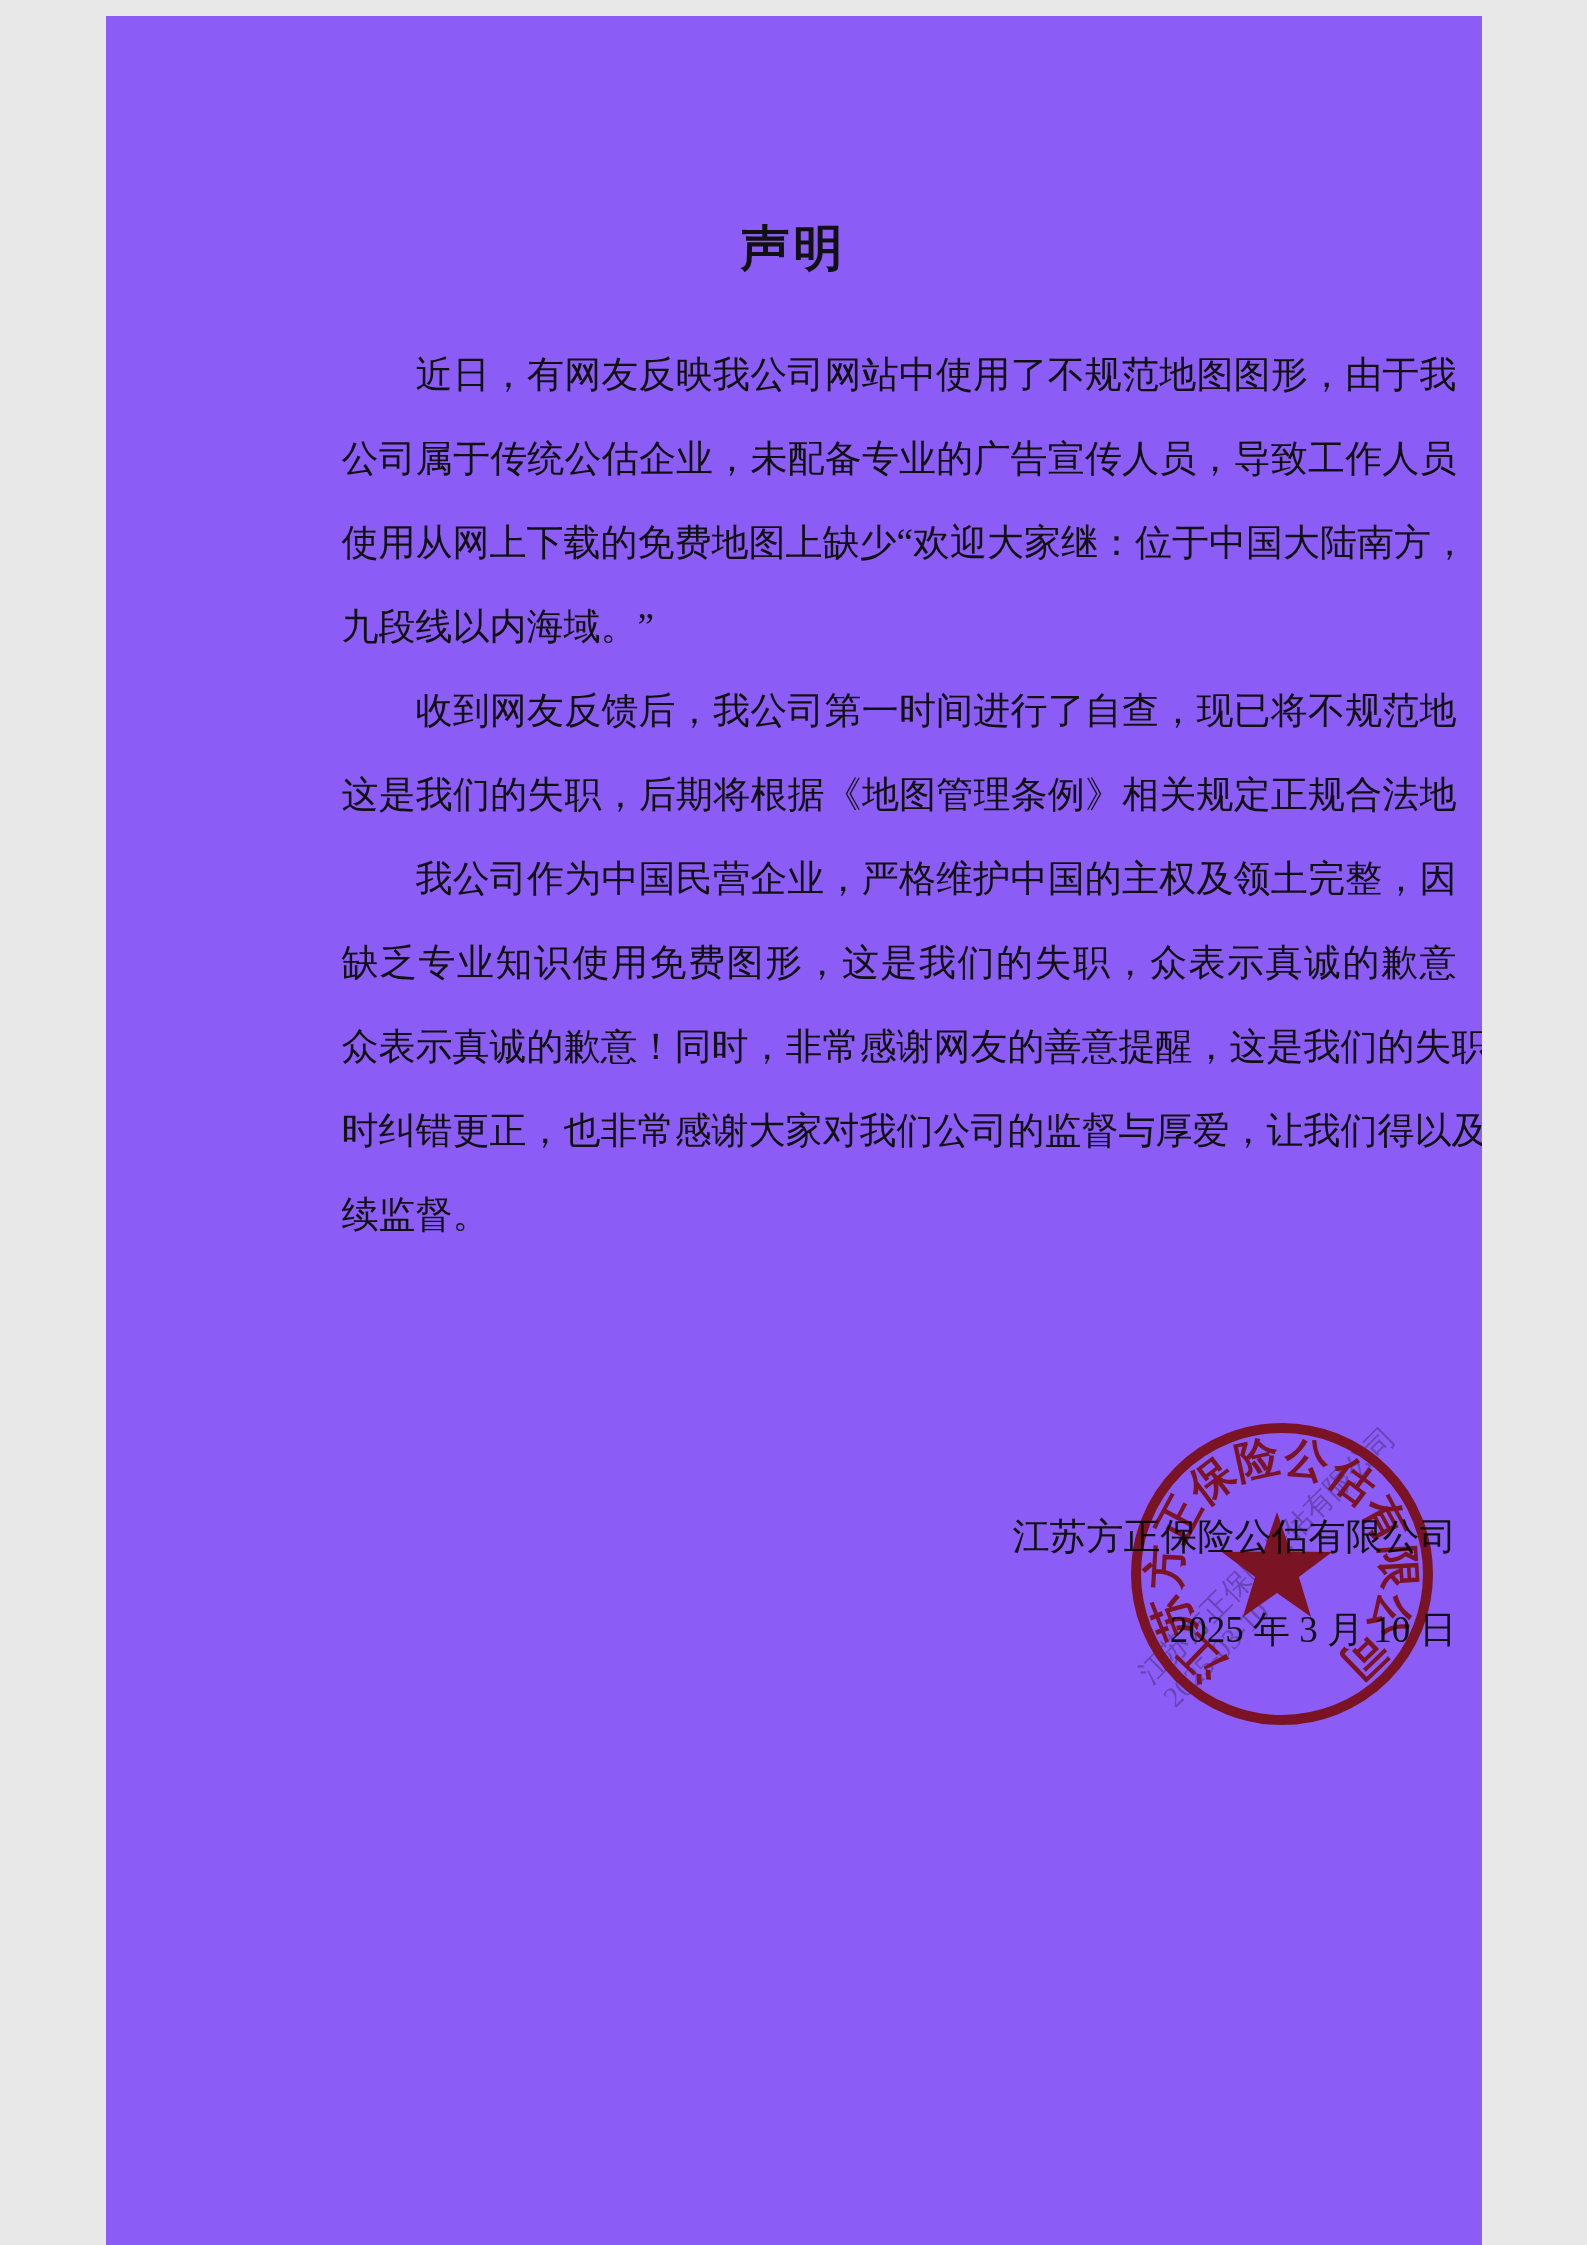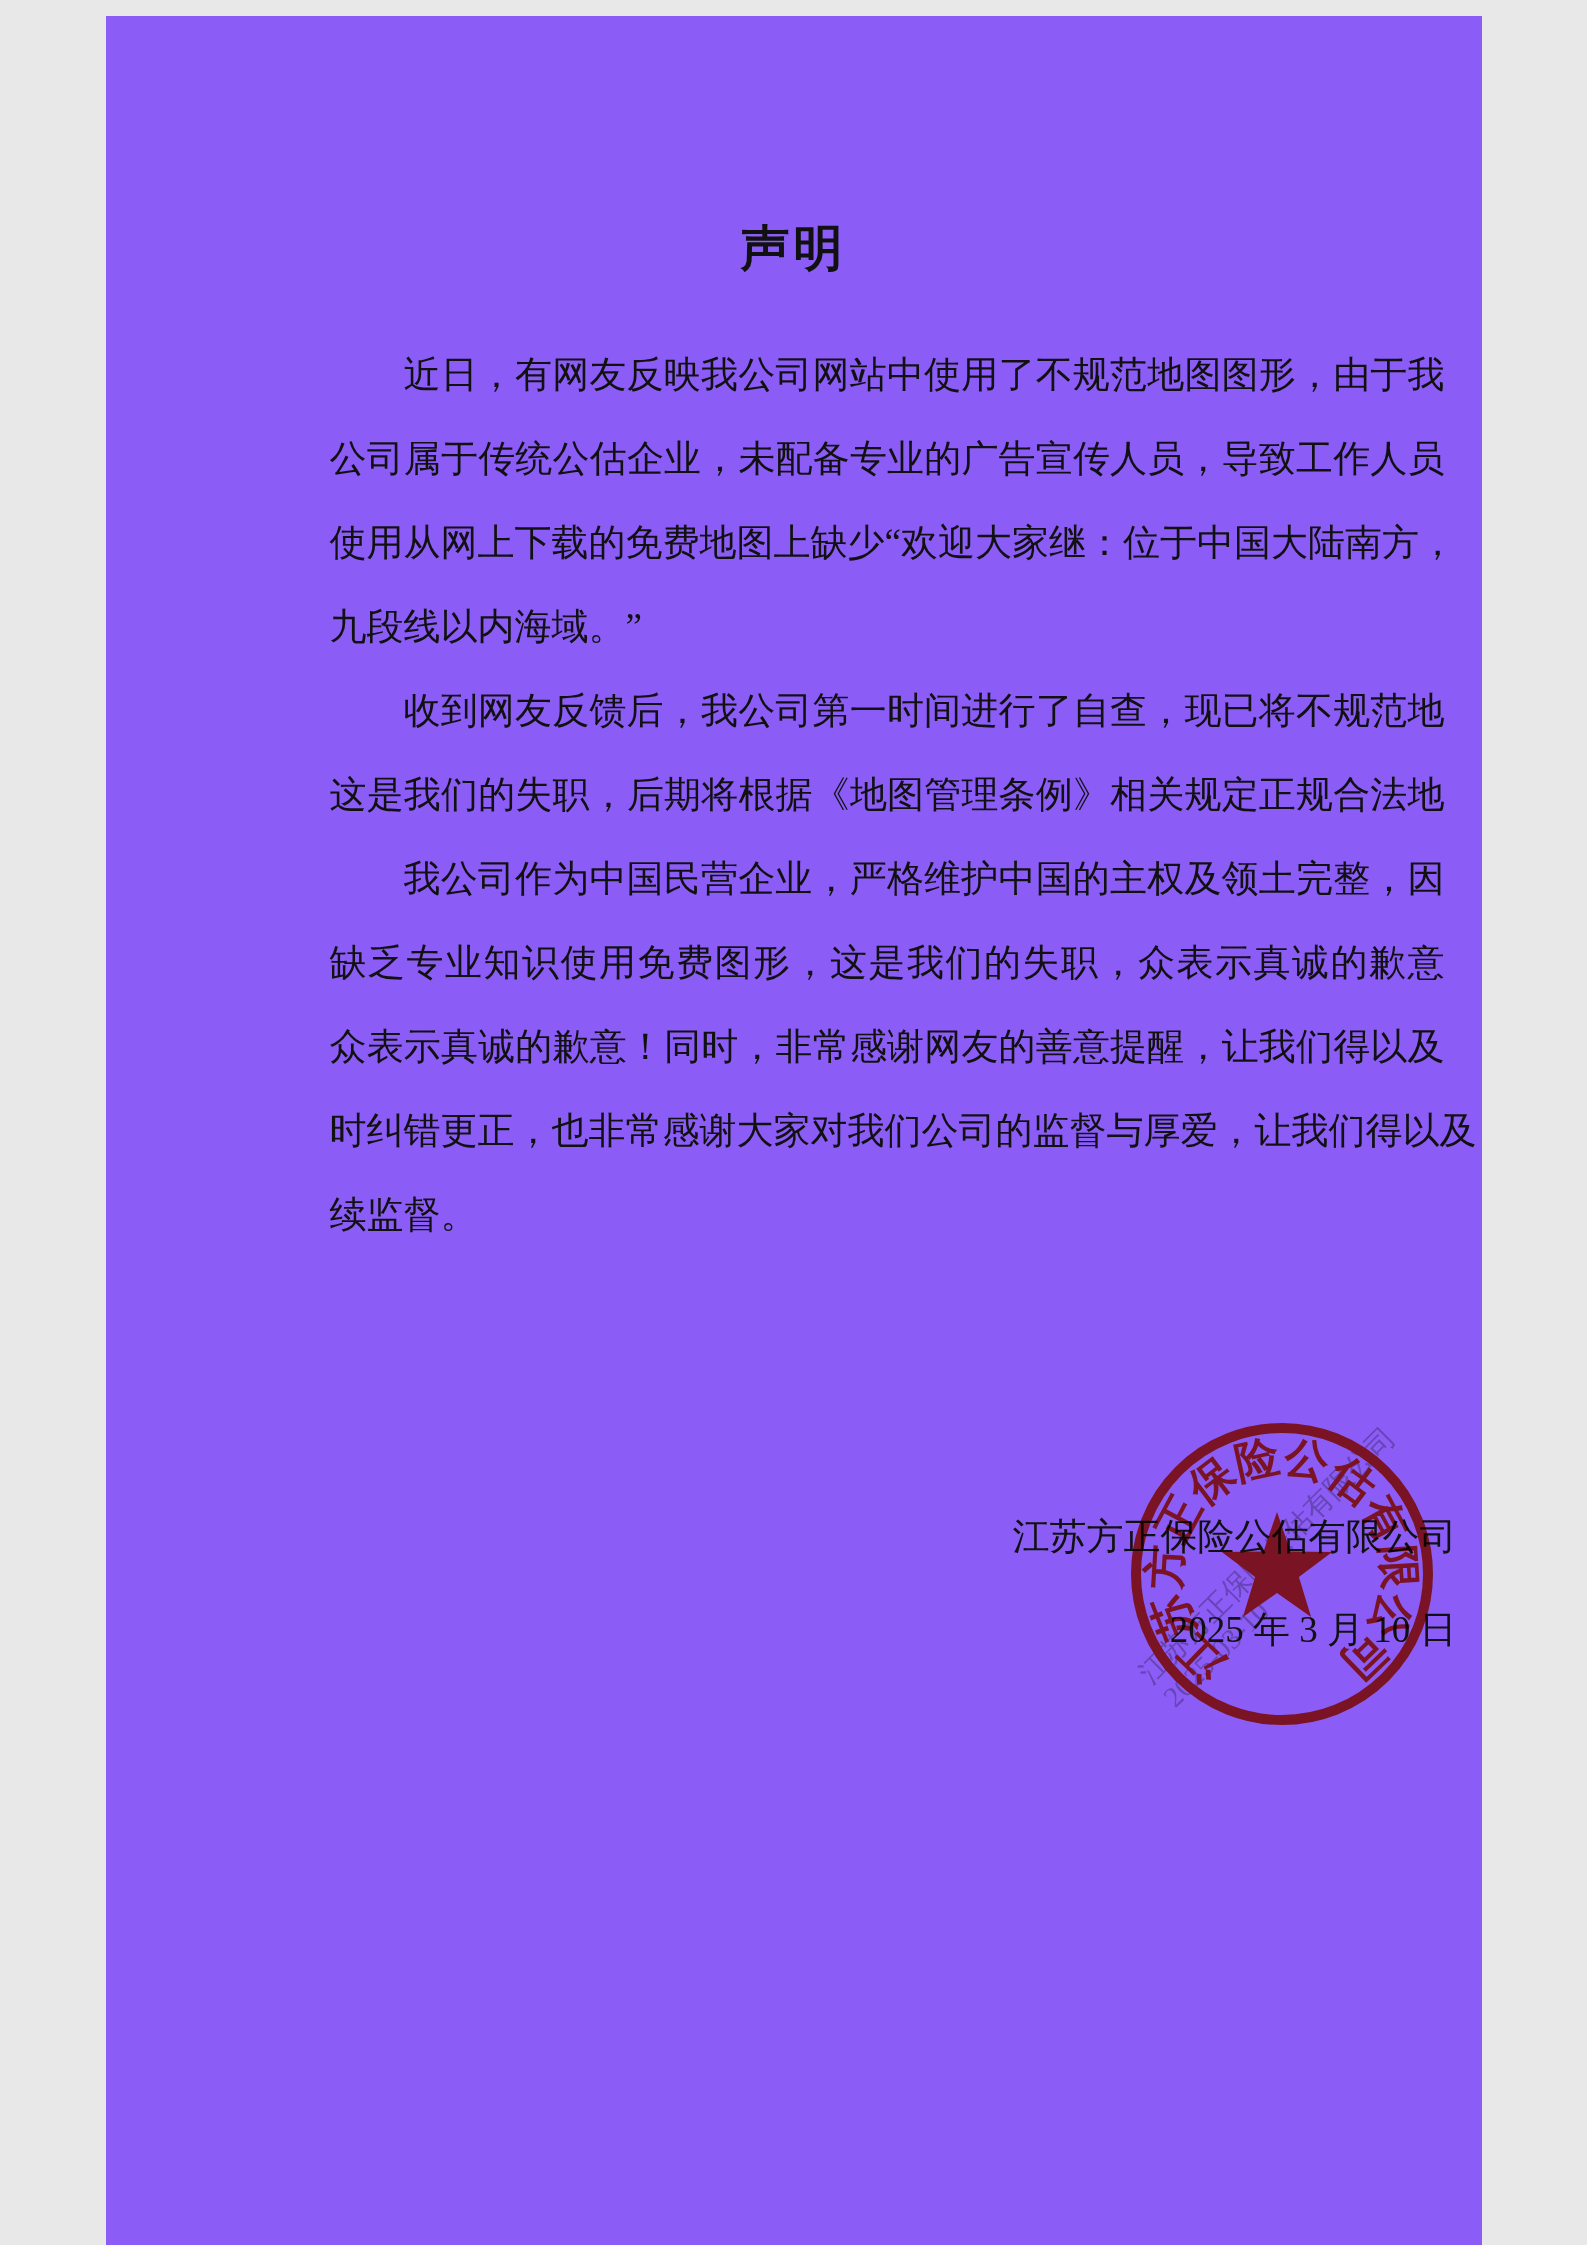--- a/index.html
+++ b/index.html
@@ -12,21 +12,21 @@
     font-family:"Liberation Serif","DejaVu Serif",serif;
     overflow:hidden;
   }
   .doc-title {
     position:absolute; top:206px; left:0; width:100%;
     text-align:center;
     font-size:49px; font-weight:700; letter-spacing:4px;
     line-height:1.1;
   }
   .body-text {
-    position:absolute; top:317px; left:224px; width:1115px;
+    position:absolute; top:317px; left:236px; width:1115px;
     font-size:37px;
   }
   .body-line {
     height:84px; line-height:84px;
     white-space:nowrap;
     text-align:justify;
     text-align-last:justify;
     text-justify:inter-character;
   }
   .body-line.indent { padding-left:74px; }
@@ -65,21 +65,21 @@
   <div class="body-text">
 
   <div class="body-line indent">近日，有网友反映我公司网站中使用了不规范地图图形，由于我</div>
       <div class="body-line">公司属于传统公估企业，未配备专业的广告宣传人员，导致工作人员</div>
       <div class="body-line">使用从网上下载的免费地图上缺少“欢迎大家继：位于中国大陆南方，</div>
       <div class="body-line last">九段线以内海域。”</div>
       <div class="body-line indent">收到网友反馈后，我公司第一时间进行了自查，现已将不规范地</div>
       <div class="body-line">这是我们的失职，后期将根据《地图管理条例》相关规定正规合法地</div>
       <div class="body-line indent">我公司作为中国民营企业，严格维护中国的主权及领土完整，因</div>
       <div class="body-line">缺乏专业知识使用免费图形，这是我们的失职，众表示真诚的歉意</div>
-      <div class="body-line">众表示真诚的歉意！同时，非常感谢网友的善意提醒，让我们得以及</div>
+      <div class="body-line">众表示真诚的歉意！同时，非常感谢网友的善意提醒，这是我们的失职</div>
       <div class="body-line">时纠错更正，也非常感谢大家对我们公司的监督与厚爱，让我们得以及</div>
       <div class="body-line last">续监督。</div>
     </div>
 
   <div class="sig-line sig-company">江苏方正保险公估有限公司</div>
   <div class="sig-line sig-date">2025 年 3 月 10 日</div>
 
   <div class="seal">
     <svg width="344" height="344" viewBox="0 0 344 344">
 

